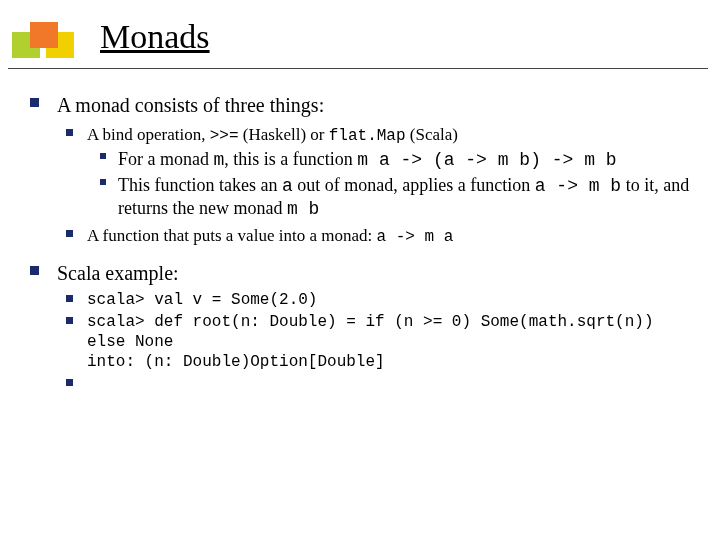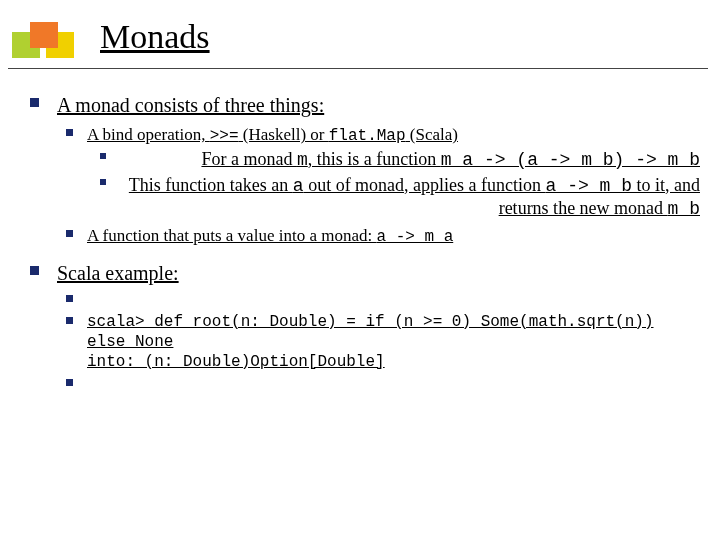--- a/index.html
+++ b/index.html
@@ -35,21 +35,20 @@
     margin-top: 12px;
     margin-left: 8px;
     margin-right: 12px;
     height: 1px;
     background: #444444;
   }
   .content {
     padding: 14px 20px 0 30px;
     font-size: 18px;
     line-height: 1.25;
-    text-decoration: underline;
   }
   ul { list-style: none; }
   .bullet {
     display: inline-flex;
     align-items: center;
     justify-content: center;
     vertical-align: baseline;
     position: relative;
     top: -2px;
   }
@@ -63,21 +62,21 @@
   }
   .sq-bullet-sm {
     width: 6px; height: 6px; background: #1a2a6c;
     margin-right: 12px;
   }
   .lvl1 > li { margin-bottom: 14px; font-size: 20px; }
   .lvl2 { padding-left: 36px; padding-top: 6px; }
   .lvl2 > li { margin-bottom: 4px; font-size: 17px; }
   .lvl3 { padding-left: 34px; padding-top: 2px; }
   .lvl3 > li { margin-bottom: 2px; font-size: 15.5px; }
-  .lvl3-big { padding-left: 34px; padding-top: 2px; text-align: right; }
+  .lvl3-big { padding-left: 34px; padding-top: 2px; }
   .lvl3-big > li { margin-bottom: 2px; font-size: 18px; }
   .code-block { padding-left: 36px; padding-top: 4px; }
   .code-block > li { margin-bottom: 2px; }
   .mono {
     font-family: "Courier New", Courier, monospace;
     font-size: 16px;
   }
   .mono-lg {
     font-family: "Courier New", Courier, monospace;
     font-size: 18px;
@@ -148,21 +147,21 @@
     <li>
       <div class="li-row">
         <span class="bullet sq-bullet-lg"></span>
         <span class="li-text">Scala example:</span>
       </div>
       <ul class="code-block">
         <li>
           <div class="li-row">
             <span class="bullet sq-bullet-md"></span>
             <span class="li-text mono">
-              <br>
+              <span>scala&gt; val v = Some(2.0)</span><br>
             </span>
           </div>
         </li>
         <li>
           <div class="li-row">
             <span class="bullet sq-bullet-md"></span>
             <span class="li-text mono">
               <span>scala&gt; def root(n: Double) = if (n &gt;= 0) Some(math.sqrt(n)) else None</span><br>
               <span>into: (n: Double)Option[Double]</span>
             </span>

